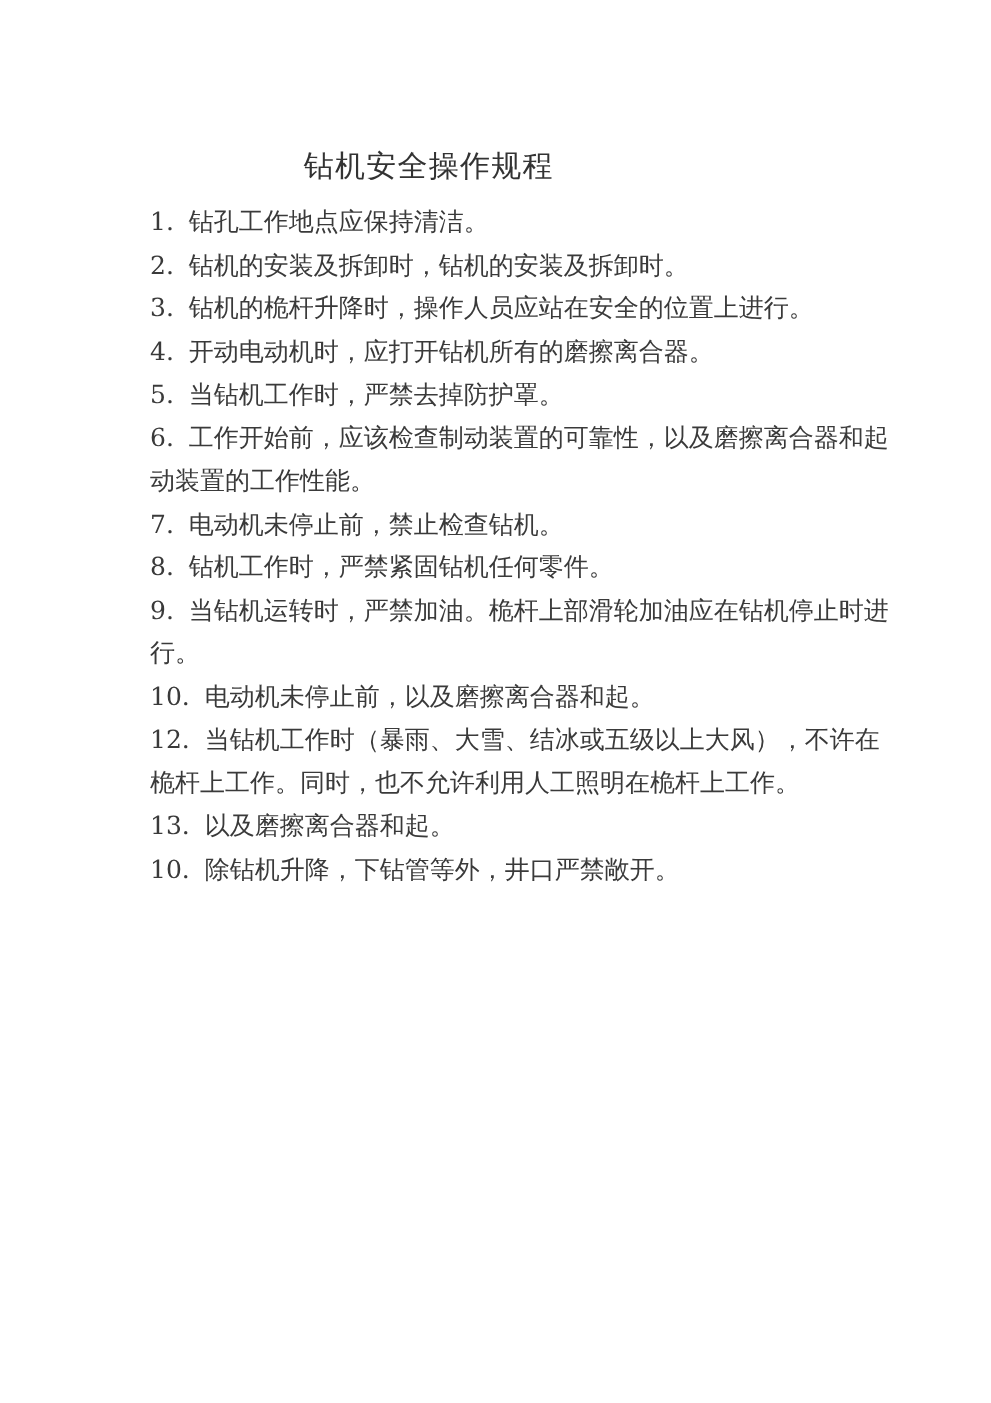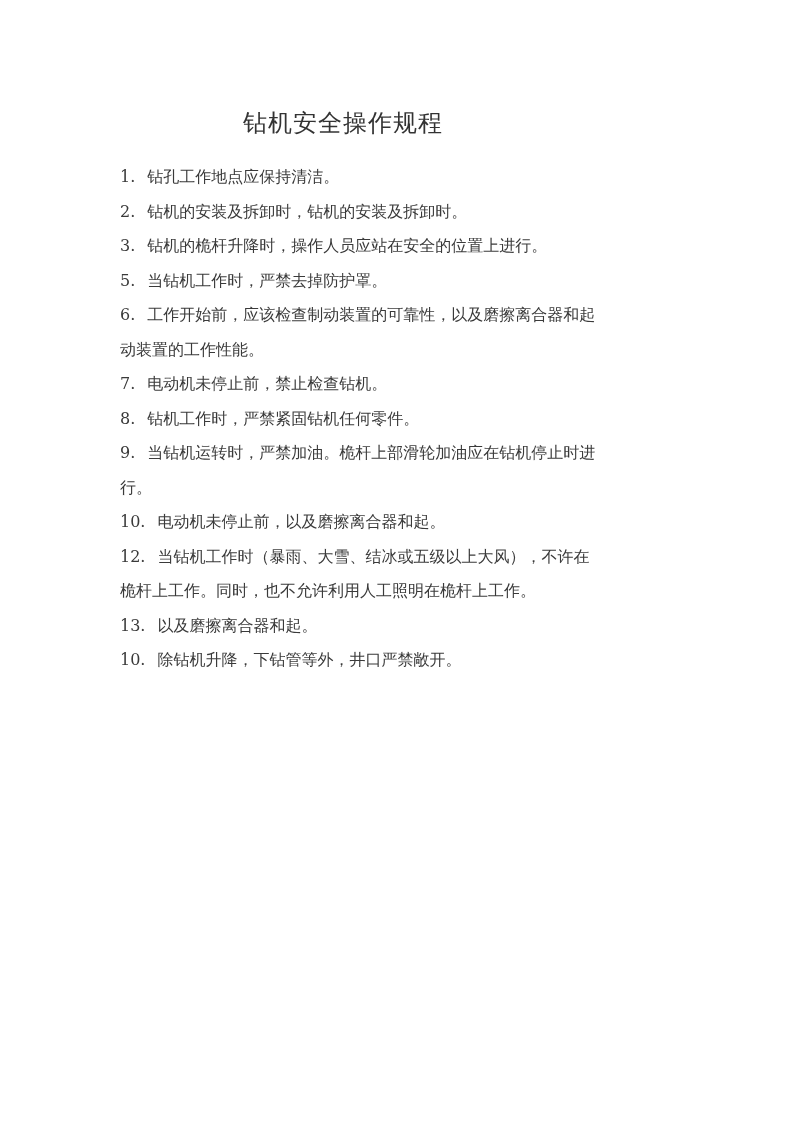--- a/index.html
+++ b/index.html
@@ -17,37 +17,37 @@
     }
     .page {
       position: absolute;
       left: 0; top: 0;
       width: 793px; height: 1122px;
       background: #ffffff;
     }
     .title {
       position: absolute;
       left: 0;
-      top: 107px;
+      top: 117px;
       width: 686px;
       text-align: center;
       font-family: "DejaVu Sans", "Liberation Sans", sans-serif;
       font-size: 24px;
       line-height: 32px;
       color: #333333;
       letter-spacing: 1px;
     }
     .body {
       position: absolute;
       left: 120px;
       top: 160px;
       width: 560px;
     }
     .line {
-      font-size: 16px;
+      font-size: 20px;
       height: 34.5px;
       line-height: 34.5px;
       white-space: nowrap;
       color: #3a3a3a;
     }
     .num {
       display: inline-block;
     }
     .num::after {
       content: "";
@@ -63,20 +63,23 @@
 
   <div class="body">
     <div>
       <div class="line"><span class="num">1.</span><span>钻孔工作地点应保持清洁。</span></div>
     </div>
     <div>
       <div class="line"><span class="num">2.</span><span>钻机的安装及拆卸时，钻机的安装及拆卸时。</span></div>
     </div>
     <div>
       <div class="line"><span class="num">3.</span><span>钻机的桅杆升降时，操作人员应站在安全的位置上进行。</span></div>
+    </div>
+    <div>
+      <div class="line"><span class="num">4.</span><span>开动电动机时，应打开钻机所有的磨擦离合器。</span></div>
     </div>
     <div>
       <div class="line"><span class="num">5.</span><span>当钻机工作时，严禁去掉防护罩。</span></div>
     </div>
     <div>
       <div class="line"><span class="num">6.</span><span>工作开始前，应该检查制动装置的可靠性，以及磨擦离合器和起</span></div>
       <div class="line">动装置的工作性能。</div>
     </div>
     <div>
       <div class="line"><span class="num">7.</span><span>电动机未停止前，禁止检查钻机。</span></div>

